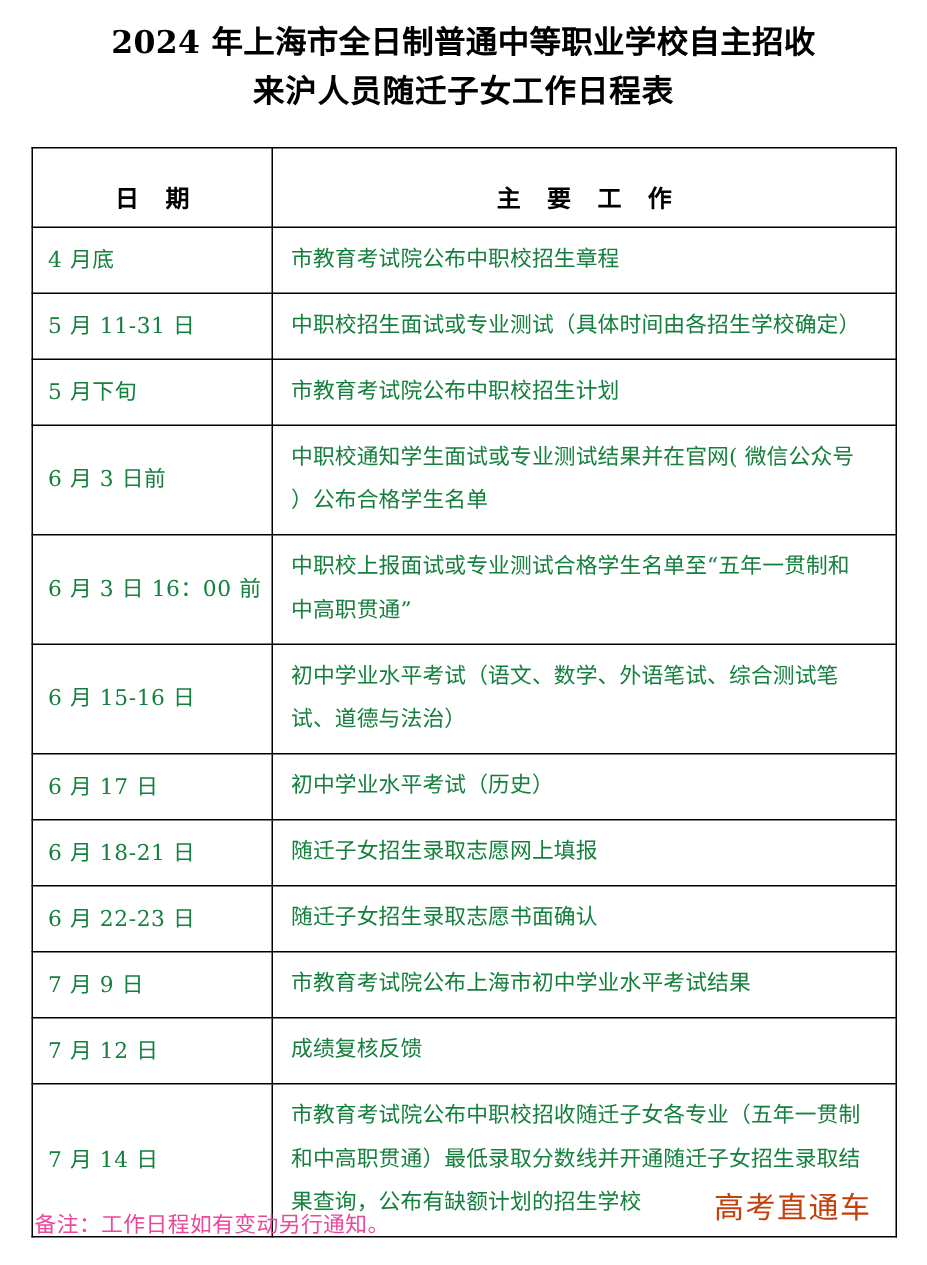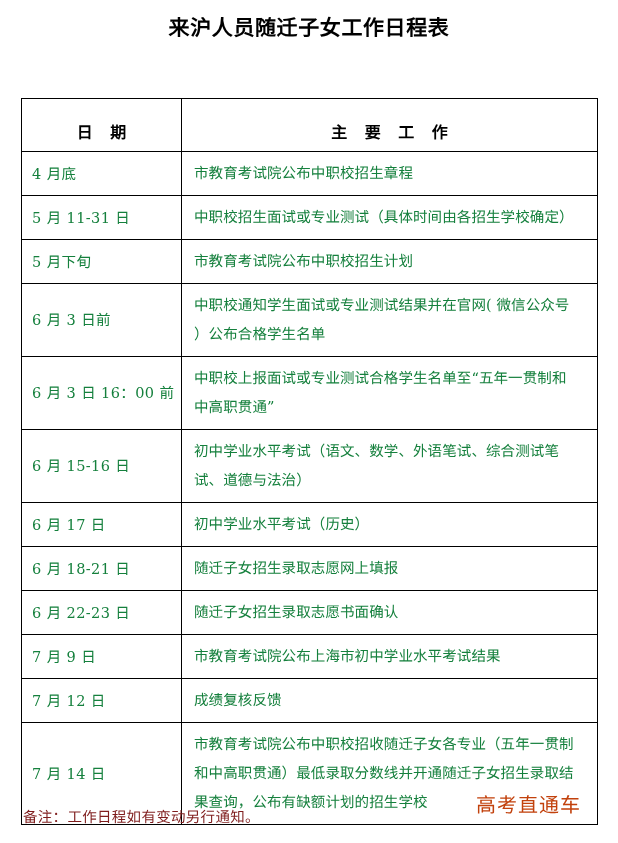--- a/index.html
+++ b/index.html
@@ -94,21 +94,21 @@
 
   
   .note {
     position: absolute;
     left: 23px;
     top: 806px;
     font-family: "DejaVu Serif", "Liberation Serif", serif;
     font-size: 14.5px;
     line-height: 22px;
     letter-spacing: 0.3px;
-    color: #7f1d1d;
+    color: #ec4899;
     white-space: nowrap;
   }
 
   
   .watermark {
     position: absolute;
     left: 476px;
     top: 793px;
     font-family: "DejaVu Sans", "Liberation Sans", sans-serif;
     font-size: 20px;
@@ -117,20 +117,21 @@
     color: #c2410c;
     white-space: nowrap;
     pointer-events: none;
     user-select: none;
   }
 </style>
 </head>
 <body>
 
 <h1 class="doc-title">
+  <span class="title-line title-line-1">2024 年上海市全日制普通中等职业学校自主招收</span>
   <span class="title-line title-line-2">来沪人员随迁子女工作日程表</span>
 </h1>
 
 <div class="schedule-wrap">
   <table class="schedule">
     <colgroup>
       <col class="col-date">
       <col class="col-work">
     </colgroup>
     <thead>

